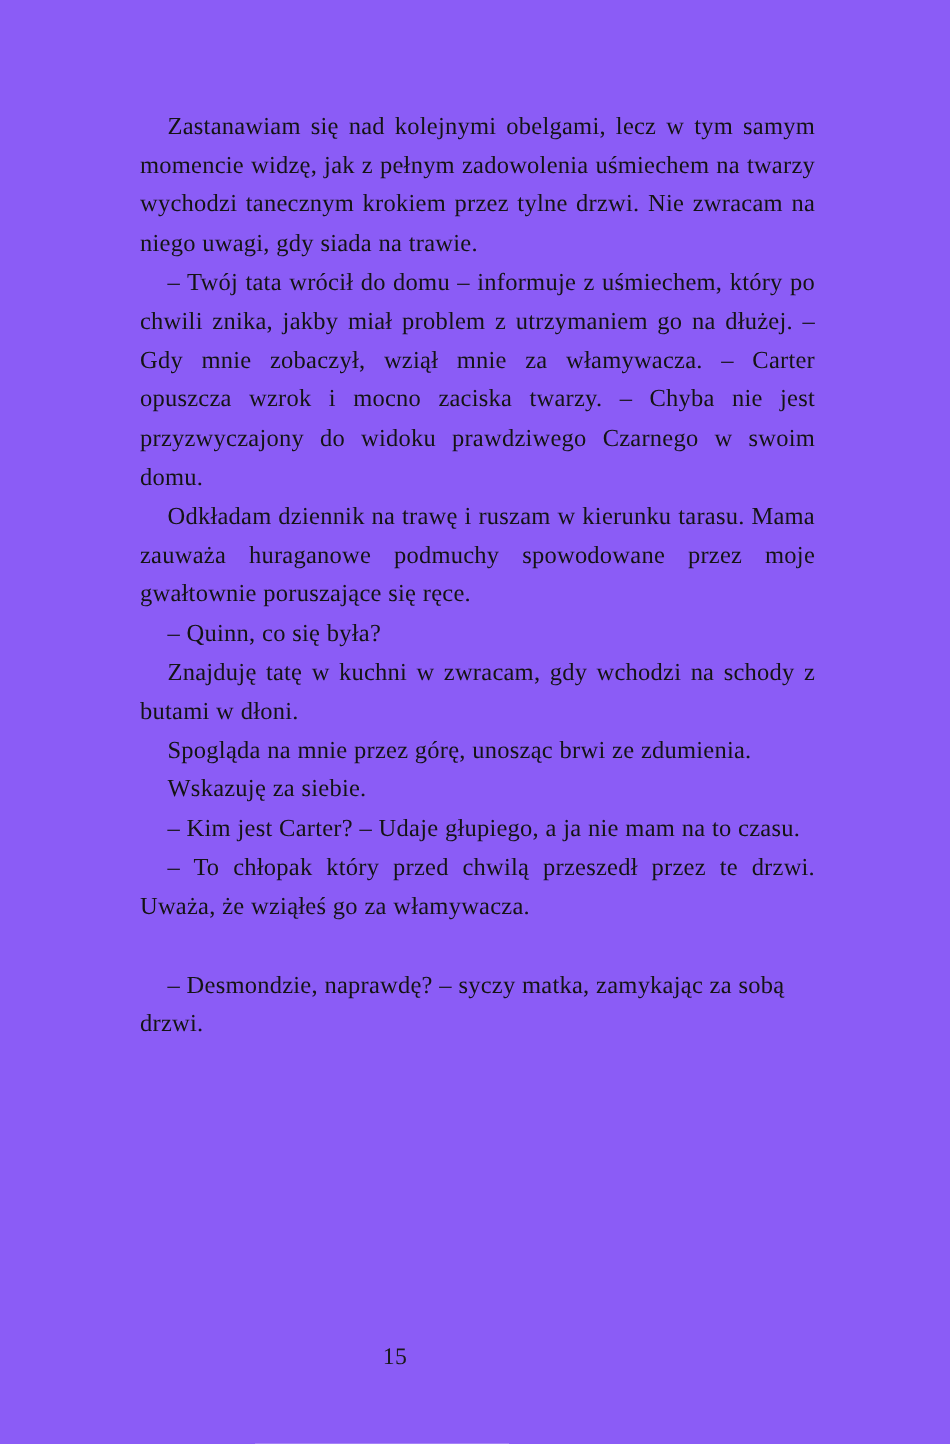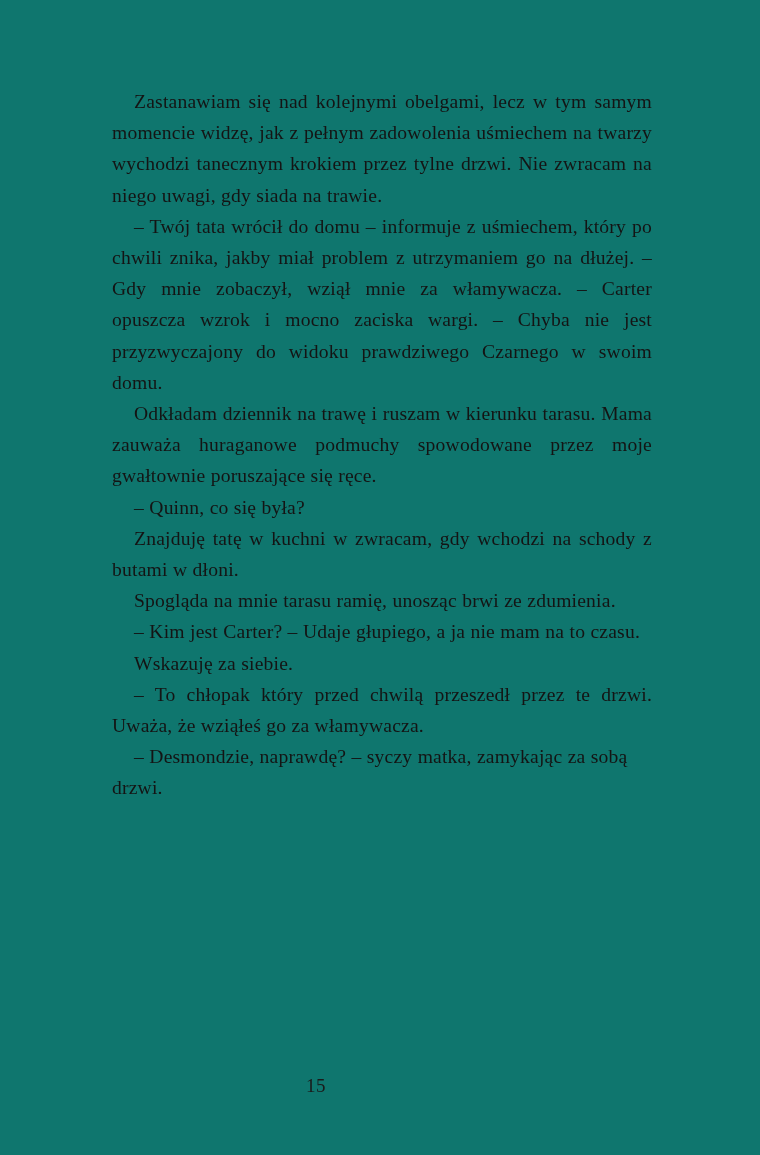--- a/index.html
+++ b/index.html
@@ -14,40 +14,41 @@
     font-family: "Liberation Serif", "DejaVu Serif", serif;
     color: #141414;
     overflow: hidden;
   }
   .page {
     position: absolute;
     left: 0;
     top: 0;
     width: 760px;
     height: 1155px;
-    background: #0f766e;
+    background: #8b5cf6;
   }
   .text-block {
     position: absolute;
     left: 112px;
     top: 86px;
     width: 540px;
   }
   .para {
     margin: 0;
     text-indent: 22px;
     text-align: justify;
     font-size: 19.6px;
     line-height: 31.2px;
     letter-spacing: 0.01em;
     word-spacing: 0.01em;
     -webkit-font-smoothing: antialiased;
   }
   .para:last-child {
     text-align: left;
+    margin-top: 32px;
   }
   .folio {
     position: absolute;
     left: 0;
     top: 1074px;
     width: 632px;
     text-align: center;
     font-size: 19px;
     line-height: 24px;
     color: #1a1a1a;
@@ -55,26 +56,26 @@
     letter-spacing: 0.02em;
   }
 </style>
 </head>
 <body>
 
 <div class="page">
 
   <div class="text-block">
     <p class="para">Zastanawiam się nad kolejnymi obelgami, lecz w tym samym momencie widzę, jak z pełnym zadowolenia uśmiechem na twarzy wychodzi tanecznym krokiem przez tylne drzwi. Nie zwracam na niego uwagi, gdy siada na trawie.</p>
-    <p class="para">– Twój tata wrócił do domu – informuje z uśmiechem, który po chwili znika, jakby miał problem z utrzymaniem go na dłużej. – Gdy mnie zobaczył, wziął mnie za włamywacza. – Carter opuszcza wzrok i mocno zaciska wargi. – Chyba nie jest przyzwyczajony do widoku prawdziwego Czarnego w swoim domu.</p>
+    <p class="para">– Twój tata wrócił do domu – informuje z uśmiechem, który po chwili znika, jakby miał problem z utrzymaniem go na dłużej. – Gdy mnie zobaczył, wziął mnie za włamywacza. – Carter opuszcza wzrok i mocno zaciska twarzy. – Chyba nie jest przyzwyczajony do widoku prawdziwego Czarnego w swoim domu.</p>
     <p class="para">Odkładam dziennik na trawę i ruszam w kierunku tarasu. Mama zauważa huraganowe podmuchy spowodowane przez moje gwałtownie poruszające się ręce.</p>
     <p class="para">– Quinn, co się była?</p>
     <p class="para">Znajduję tatę w kuchni w zwracam, gdy wchodzi na schody z butami w dłoni.</p>
-    <p class="para">Spogląda na mnie tarasu ramię, unosząc brwi ze zdumienia.</p>
+    <p class="para">Spogląda na mnie przez górę, unosząc brwi ze zdumienia.</p>
+    <p class="para">Wskazuję za siebie.</p>
     <p class="para">– Kim jest Carter? – Udaje głupiego, a ja nie mam na to czasu.</p>
-    <p class="para">Wskazuję za siebie.</p>
     <p class="para">– To chłopak który przed chwilą przeszedł przez te drzwi. Uważa, że wziąłeś go za włamywacza.</p>
     <p class="para">– Desmondzie, naprawdę? – syczy matka, zamykając za sobą drzwi.</p>
   </div>
 
   <div class="folio">15</div>
 
 </div>
 
 </body></html>

